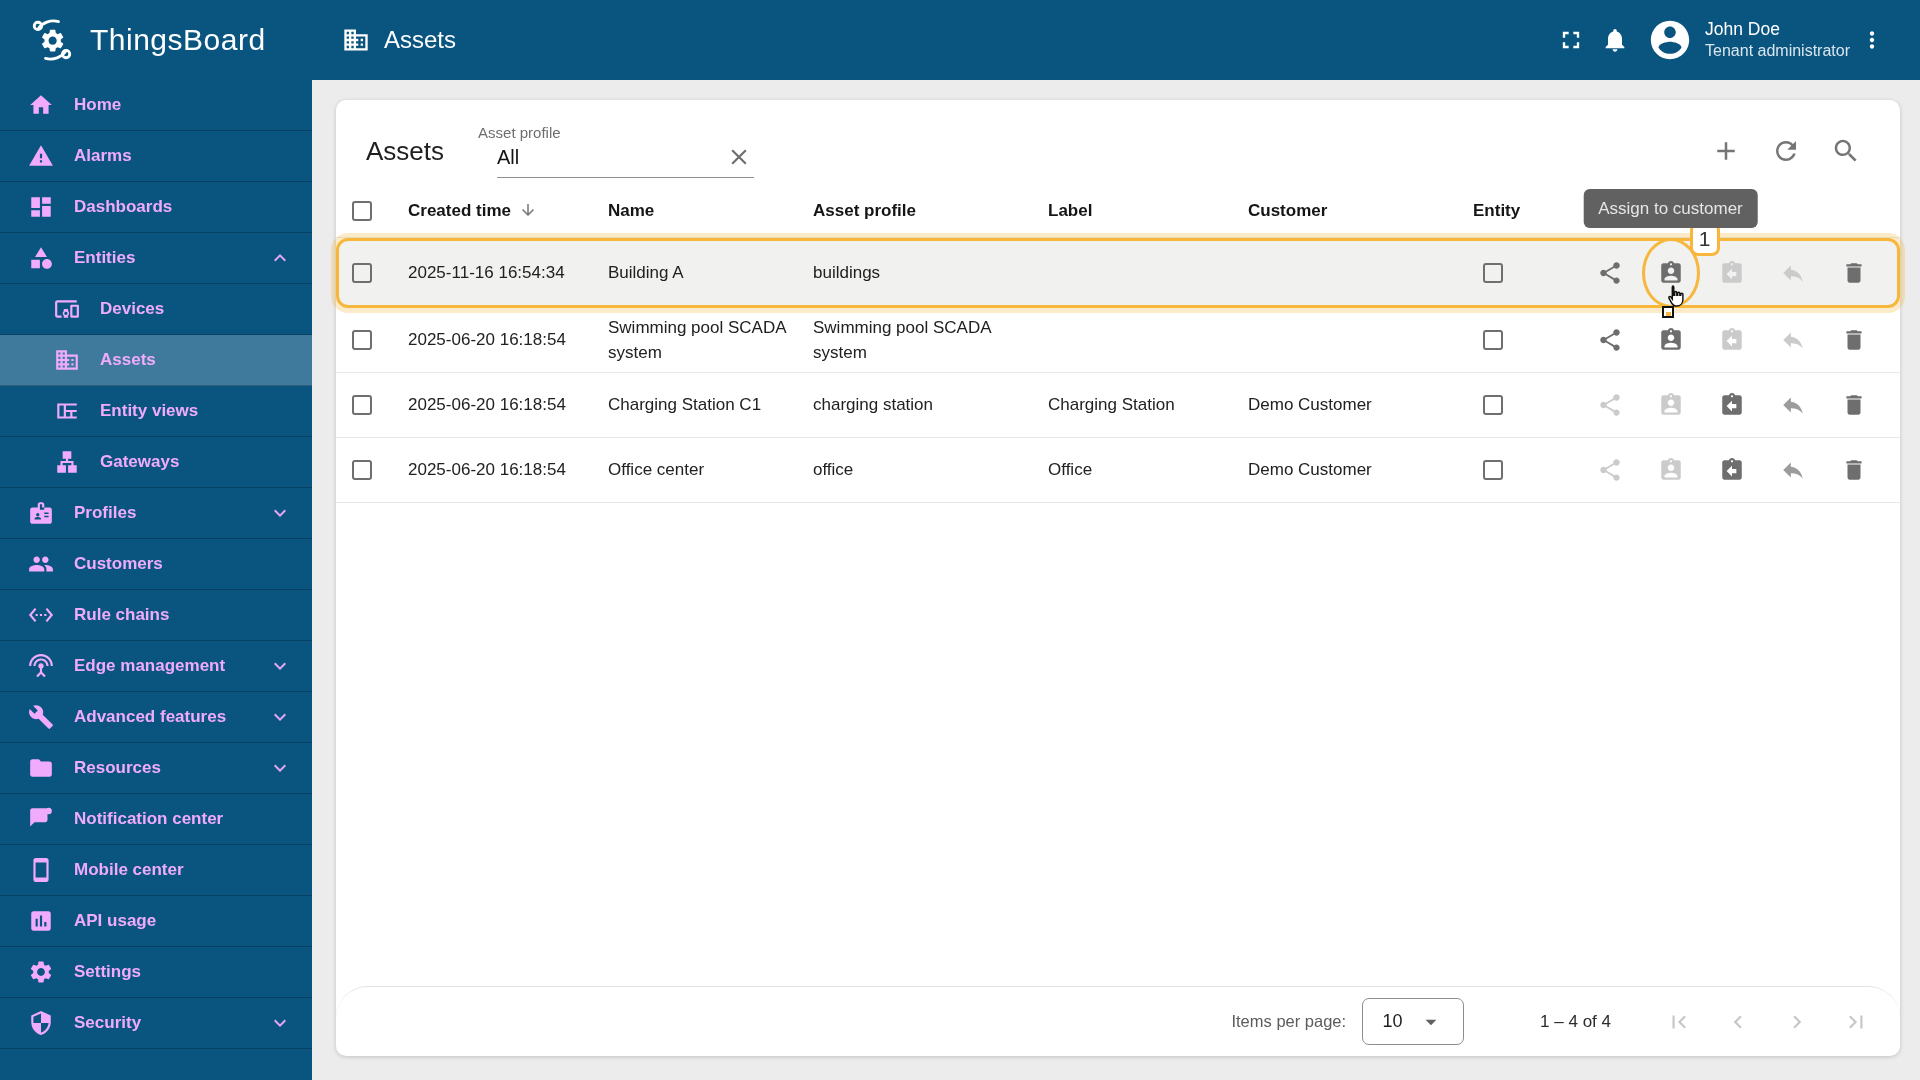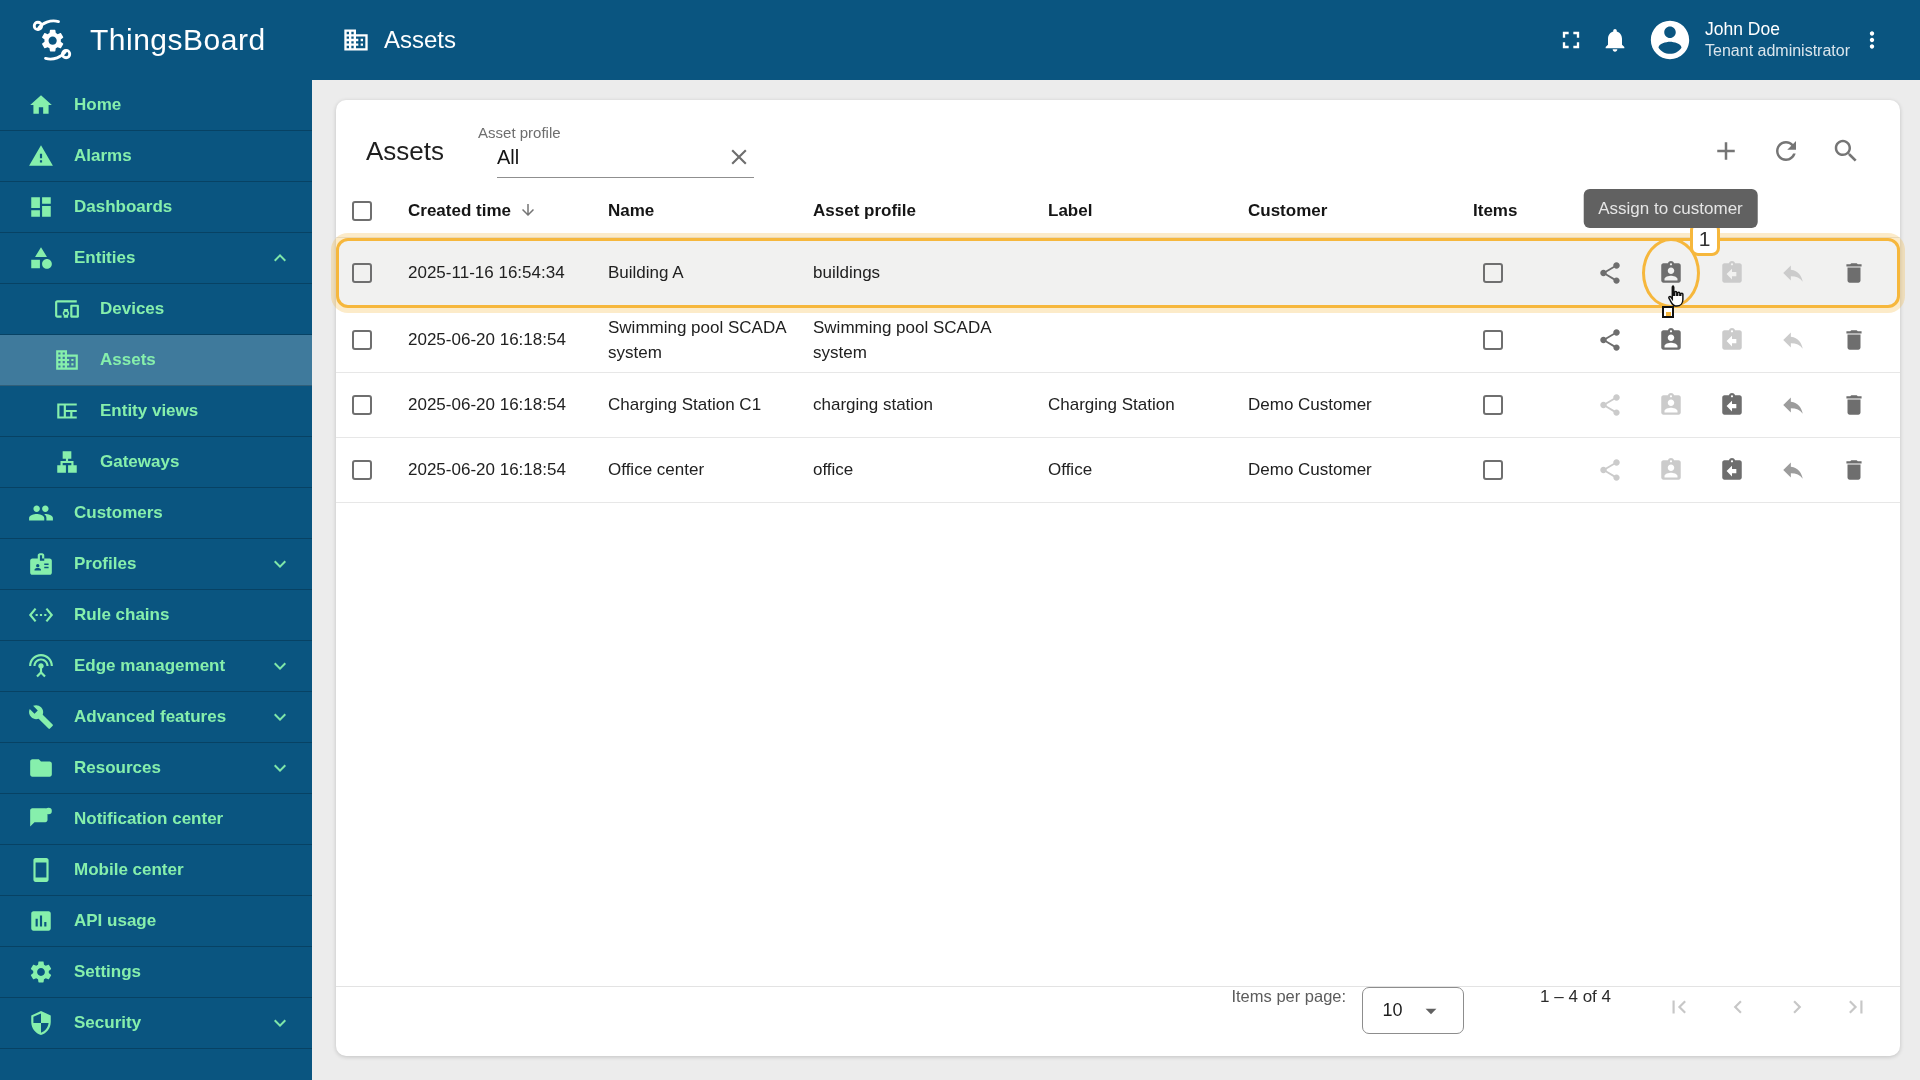--- a/index.html
+++ b/index.html
@@ -24,21 +24,21 @@
   .topbar-right{margin-left:auto;display:flex;align-items:center;padding-right:26px;}
   .iconbtn{background:none;border:none;color:#fff;display:flex;align-items:center;justify-content:center;
     width:44px;height:44px;cursor:pointer;padding:0;}
   .avatar{width:46px;height:46px;margin:0 12px 0 10px;display:flex;align-items:center;justify-content:center;cursor:pointer;}
   .user-block{display:flex;flex-direction:column;justify-content:center;line-height:1.3;cursor:pointer;}
   .user-name{font-size:17.5px;}
   .user-role{font-size:16px;color:rgba(255,255,255,.85);}
 
   
   .body{flex:1;display:flex;min-height:0;background:var(--page-bg);}
-  .sidebar{width:312px;flex:0 0 312px;background:var(--primary);color:#86efac;overflow:hidden;}
+  .sidebar{width:312px;flex:0 0 312px;background:var(--primary);color:#f0abfc;overflow:hidden;}
   .nav-item{height:51px;display:flex;align-items:center;gap:20px;padding:0 20px 0 28px;
     font-size:17px;font-weight:700;border-bottom:1px solid rgba(0,0,0,.22);cursor:pointer;}
   .nav-item.sub{padding-left:54px;}
   .nav-item.active{background:rgba(255,255,255,.22);}
   .nav-label{white-space:nowrap;}
   .chev{margin-left:auto;opacity:.95;}
 
   .content{flex:1;padding:20px 20px 24px 24px;min-width:0;}
   .card{background:#fff;border-radius:10px;height:100%;display:flex;flex-direction:column;
     box-shadow:0 1px 4px rgba(0,0,0,.18);}
@@ -89,22 +89,22 @@
   .hl-tooltip{position:absolute;bottom:calc(100% + 13px);left:50%;transform:translateX(-50%);
     background:var(--tooltip-bg);color:#e5e5e5;font-size:17px;padding:7px 15px;border-radius:6px;
     white-space:nowrap;z-index:6;}
   .hl-cursor{position:absolute;left:calc(50% - 10px);top:42px;z-index:7;pointer-events:none;}
   .hl-cursor .cursor-box{width:12px;height:12px;border:2.5px solid #111;background:#fff;margin:-4px 0 0 1px;position:relative;}
   .hl-cursor .cursor-box::after{content:"";position:absolute;left:2px;bottom:0;width:5px;height:4px;background:var(--accent);}
 
   .filler{flex:1;}
 
   
-  .paginator{border-top:1px solid #e3e3e3;min-height:70px;display:flex;align-items:flex-start;
-    justify-content:flex-end;padding-right:24px;color:#5c5c5c;font-size:16.5px;}
+  .paginator{border-top:1px solid #e3e3e3;min-height:70px;display:flex;align-items:center;
+    justify-content:flex-end;padding-right:24px;color:#5c5c5c;font-size:16.5px;border-radius:32px;}
   .pagesize{width:102px;height:47px;border:1.5px solid #8d8d8d;border-radius:7px;margin-left:16px;
     display:flex;align-items:center;justify-content:center;gap:15px;color:#1e1e1e;font-size:18px;cursor:pointer;}
   .pagesize svg{color:#616161;}
   .range{margin:0 48px 0 76px;color:#2b2b2b;font-size:17px;}
   .pager-arrows{display:flex;gap:19px;}
   .pager-arrows .iconbtn{color:#c7c7c7;width:40px;height:40px;cursor:default;}
 </style>
 </head>
 <body>
 
@@ -209,32 +209,32 @@
           <span class="nav-label">Entity views</span>
         </div>
         <div class="nav-item sub">
           <svg viewBox="0 0 24 24" width="26" height="26">
             <path d="M13 22h8v-7h-3v-4h-5V9h3V2H8v7h3v2H6v4H3v7h8v-7H8v-2h8v2h-3v7z" fill="currentColor"></path>
           </svg>
           <span class="nav-label">Gateways</span>
         </div>
         <div class="nav-item">
           <svg viewBox="0 0 24 24" width="26" height="26">
-            <path d="M16 11c1.66 0 2.99-1.34 2.99-3S17.66 5 16 5c-1.66 0-3 1.34-3 3s1.34 3 3 3zm-8 0c1.66 0 2.99-1.34 2.99-3S9.66 5 8 5C6.34 5 5 6.34 5 8s1.34 3 3 3zm0 2c-2.33 0-7 1.17-7 3.5V19h14v-2.5c0-2.33-4.67-3.5-7-3.5zm8 0c-.29 0-.62.02-.97.05 1.16.84 1.97 1.97 1.97 3.45V19h6v-2.5c0-2.33-4.67-3.5-7-3.5z" fill="currentColor"></path>
-          </svg>
-          <span class="nav-label">Customers</span>
-        </div>
-        <div class="nav-item">
-          <svg viewBox="0 0 24 24" width="26" height="26">
             <path d="M20 7h-5V4c0-1.1-.9-2-2-2h-2c-1.1 0-2 .9-2 2v3H4c-1.1 0-2 .9-2 2v11c0 1.1.9 2 2 2h16c1.1 0 2-.9 2-2V9c0-1.1-.9-2-2-2zM9 12c.83 0 1.5.67 1.5 1.5S9.83 15 9 15s-1.5-.67-1.5-1.5S8.17 12 9 12zm3 6H6v-.43c0-.6.36-1.15.92-1.39.64-.28 1.34-.43 2.08-.43s1.44.15 2.08.43c.55.24.92.78.92 1.39V18zm3-9h-4V4h2v3h2v2zm4 7h-4v-1.5h4V16zm0-3h-4v-1.5h4V13z" fill="currentColor"></path>
           </svg>
           <span class="nav-label">Profiles</span>
           <svg viewBox="0 0 24 24" width="24" height="24" class="chev">
             <path d="M16.59 8.59L12 13.17 7.41 8.59 6 10l6 6 6-6z" fill="currentColor"></path>
           </svg>
+        </div>
+        <div class="nav-item">
+          <svg viewBox="0 0 24 24" width="26" height="26">
+            <path d="M16 11c1.66 0 2.99-1.34 2.99-3S17.66 5 16 5c-1.66 0-3 1.34-3 3s1.34 3 3 3zm-8 0c1.66 0 2.99-1.34 2.99-3S9.66 5 8 5C6.34 5 5 6.34 5 8s1.34 3 3 3zm0 2c-2.33 0-7 1.17-7 3.5V19h14v-2.5c0-2.33-4.67-3.5-7-3.5zm8 0c-.29 0-.62.02-.97.05 1.16.84 1.97 1.97 1.97 3.45V19h6v-2.5c0-2.33-4.67-3.5-7-3.5z" fill="currentColor"></path>
+          </svg>
+          <span class="nav-label">Customers</span>
         </div>
         <div class="nav-item">
           <svg viewBox="0 0 24 24" width="26" height="26">
             <path d="M7.77 6.76L6.23 5.48.82 12l5.41 6.52 1.54-1.28L3.42 12l4.35-5.24zM7 13h2v-2H7v2zm10-2h-2v2h2v-2zm-6 2h2v-2h-2v2zm6.77-7.52l-1.54 1.28L20.58 12l-4.35 5.24 1.54 1.28L23.18 12l-5.41-6.52z" fill="currentColor"></path>
           </svg>
           <span class="nav-label">Rule chains</span>
         </div>
         <div class="nav-item">
           <svg viewBox="0 0 24 24" width="26" height="26">
             <path d="M12 5c-3.87 0-7 3.13-7 7h2c0-2.76 2.24-5 5-5s5 2.24 5 5h2c0-3.87-3.13-7-7-7zm1 9.29c.88-.39 1.5-1.26 1.5-2.29 0-1.38-1.12-2.5-2.5-2.5S9.5 10.62 9.5 12c0 1.02.62 1.9 1.5 2.29v3.3L7.59 21 9 22.41l3-3 3 3L16.41 21 13 17.59v-3.3zM12 1C5.93 1 1 5.93 1 12h2c0-4.97 4.03-9 9-9s9 4.03 9 9h2c0-6.07-4.93-11-11-11z" fill="currentColor"></path>
@@ -338,21 +338,21 @@
               <span class="cb"></span>
             </div>
             <div class="cell c-created"><span>Created time</span><svg viewBox="0 0 24 24" width="18" height="18" class="sort-icon">
                 <path d="M20 12l-1.41-1.41L13 16.17V4h-2v12.17l-5.58-5.59L4 12l8 8 8-8z" fill="currentColor"></path>
               </svg></div>
             <div class="cell c-name"><span>Name</span></div>
             <div class="cell c-profile"><span>Asset profile</span></div>
             <div class="cell c-label"><span>Label</span></div>
             <div class="cell c-customer"><span>Customer</span></div>
             <div class="cell c-public">
-              <span>Items</span>
+              <span>Entity</span>
             </div>
             <div class="cell c-actions"></div>
           </div>
         <div id="tbody">
             <div class="row highlighted">
               <div class="cell c-check">
                 <span class="cb"></span>
               </div>
               <div class="cell c-created">2025-11-16 16:54:34</div>
               <div class="cell c-name">Building A</div>

